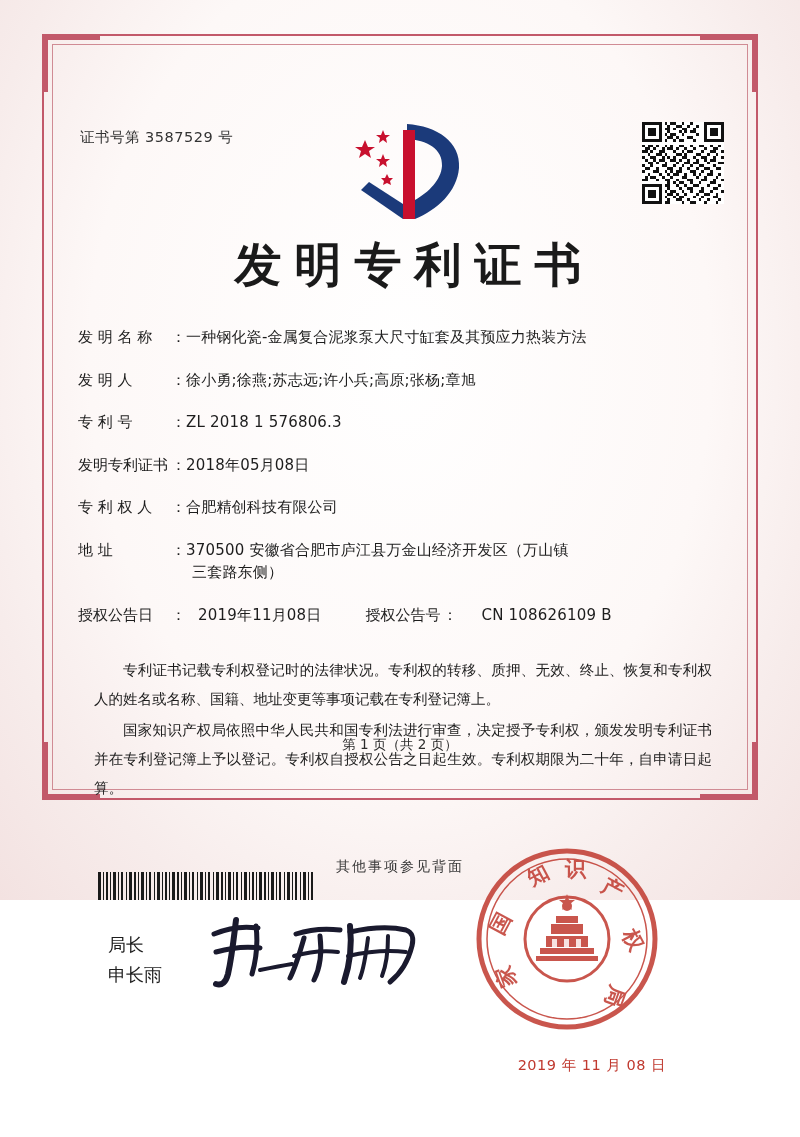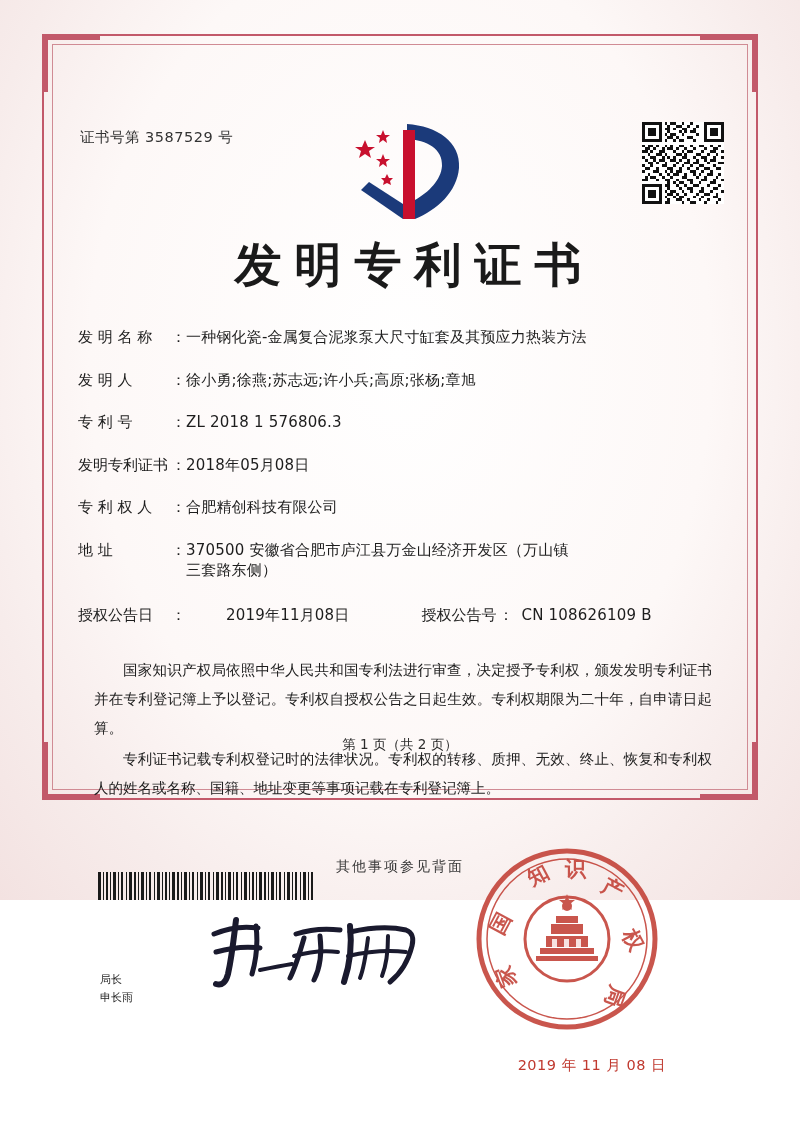--- a/index.html
+++ b/index.html
@@ -121,39 +121,37 @@
     letter-spacing: 0;
     white-space: nowrap;
   }
   .field-label .colon { margin-left: 2px; }
   .field-value {
     flex: 1;
     letter-spacing: 0.2px;
   }
   .field-value .line2 {
     display: block;
-    margin-left: 0;
-    font-family: Liberation Mono, monospace;
+    margin-left: 6px;
   }
   .row-split {
     display: flex;
     align-items: flex-start;
-    gap: 28px;
   }
   .split-right {
     margin-left: 44px;
     display: flex;
     align-items: flex-start;
   }
   .split-right .field-label {
     width: auto;
     flex: 0 0 auto;
   }
   .split-right .field-value {
-    margin-left: 8px;
+    margin-left: 24px;
   }
 
   .paragraphs {
     position: absolute;
     left: 42px;
     right: 36px;
     top: 612px;
     font-size: 14.5px;
     line-height: 2.0;
     color: #1d1d1d;
@@ -167,26 +165,25 @@
   .barcode {
     position: absolute;
     left: 46px;
     top: 828px;
     width: 218px;
     height: 28px;
   }
 
   .director {
     position: absolute;
-    left: 48px;
+    left: 56px;
     top: 886px;
-    font-size: 11px;
+    font-size: 18px;
     line-height: 1.65;
     color: #1d1d1d;
-    margin-top: 41px;
   }
 
   .signature {
     position: absolute;
     left: 148px;
     top: 868px;
     width: 230px;
     height: 80px;
   }
 
@@ -532,22 +529,22 @@
             <span>授权公告号</span>
               <span class="colon">：</span>
           </div>
           <div class="field-value">CN 108626109 B</div>
         </div>
       </div>
 
     </div>
 
     <div class="paragraphs">
+      <p>专利证书记载专利权登记时的法律状况。专利权的转移、质押、无效、终止、恢复和专利权人的姓名或名称、国籍、地址变更等事项记载在专利登记簿上。</p>
       <p>国家知识产权局依照中华人民共和国专利法进行审查，决定授予专利权，颁发发明专利证书并在专利登记簿上予以登记。专利权自授权公告之日起生效。专利权期限为二十年，自申请日起算。</p>
-      <p>专利证书记载专利权登记时的法律状况。专利权的转移、质押、无效、终止、恢复和专利权人的姓名或名称、国籍、地址变更等事项记载在专利登记簿上。</p>
     </div>
 
     <div class="barcode">
       <svg width="218" height="28" viewBox="0 0 218 28" shape-rendering="crispEdges">
         <rect width="218" height="28" fill="#ffffff" fill-opacity="0"></rect>
         <g fill="#1a1a1a">
           <rect x="0" y="0" width="3" height="28"></rect>
             <rect x="5" y="0" width="1" height="28"></rect>
           <rect x="8" y="0" width="2" height="28"></rect>
             <rect x="12" y="0" width="1" height="28"></rect>

